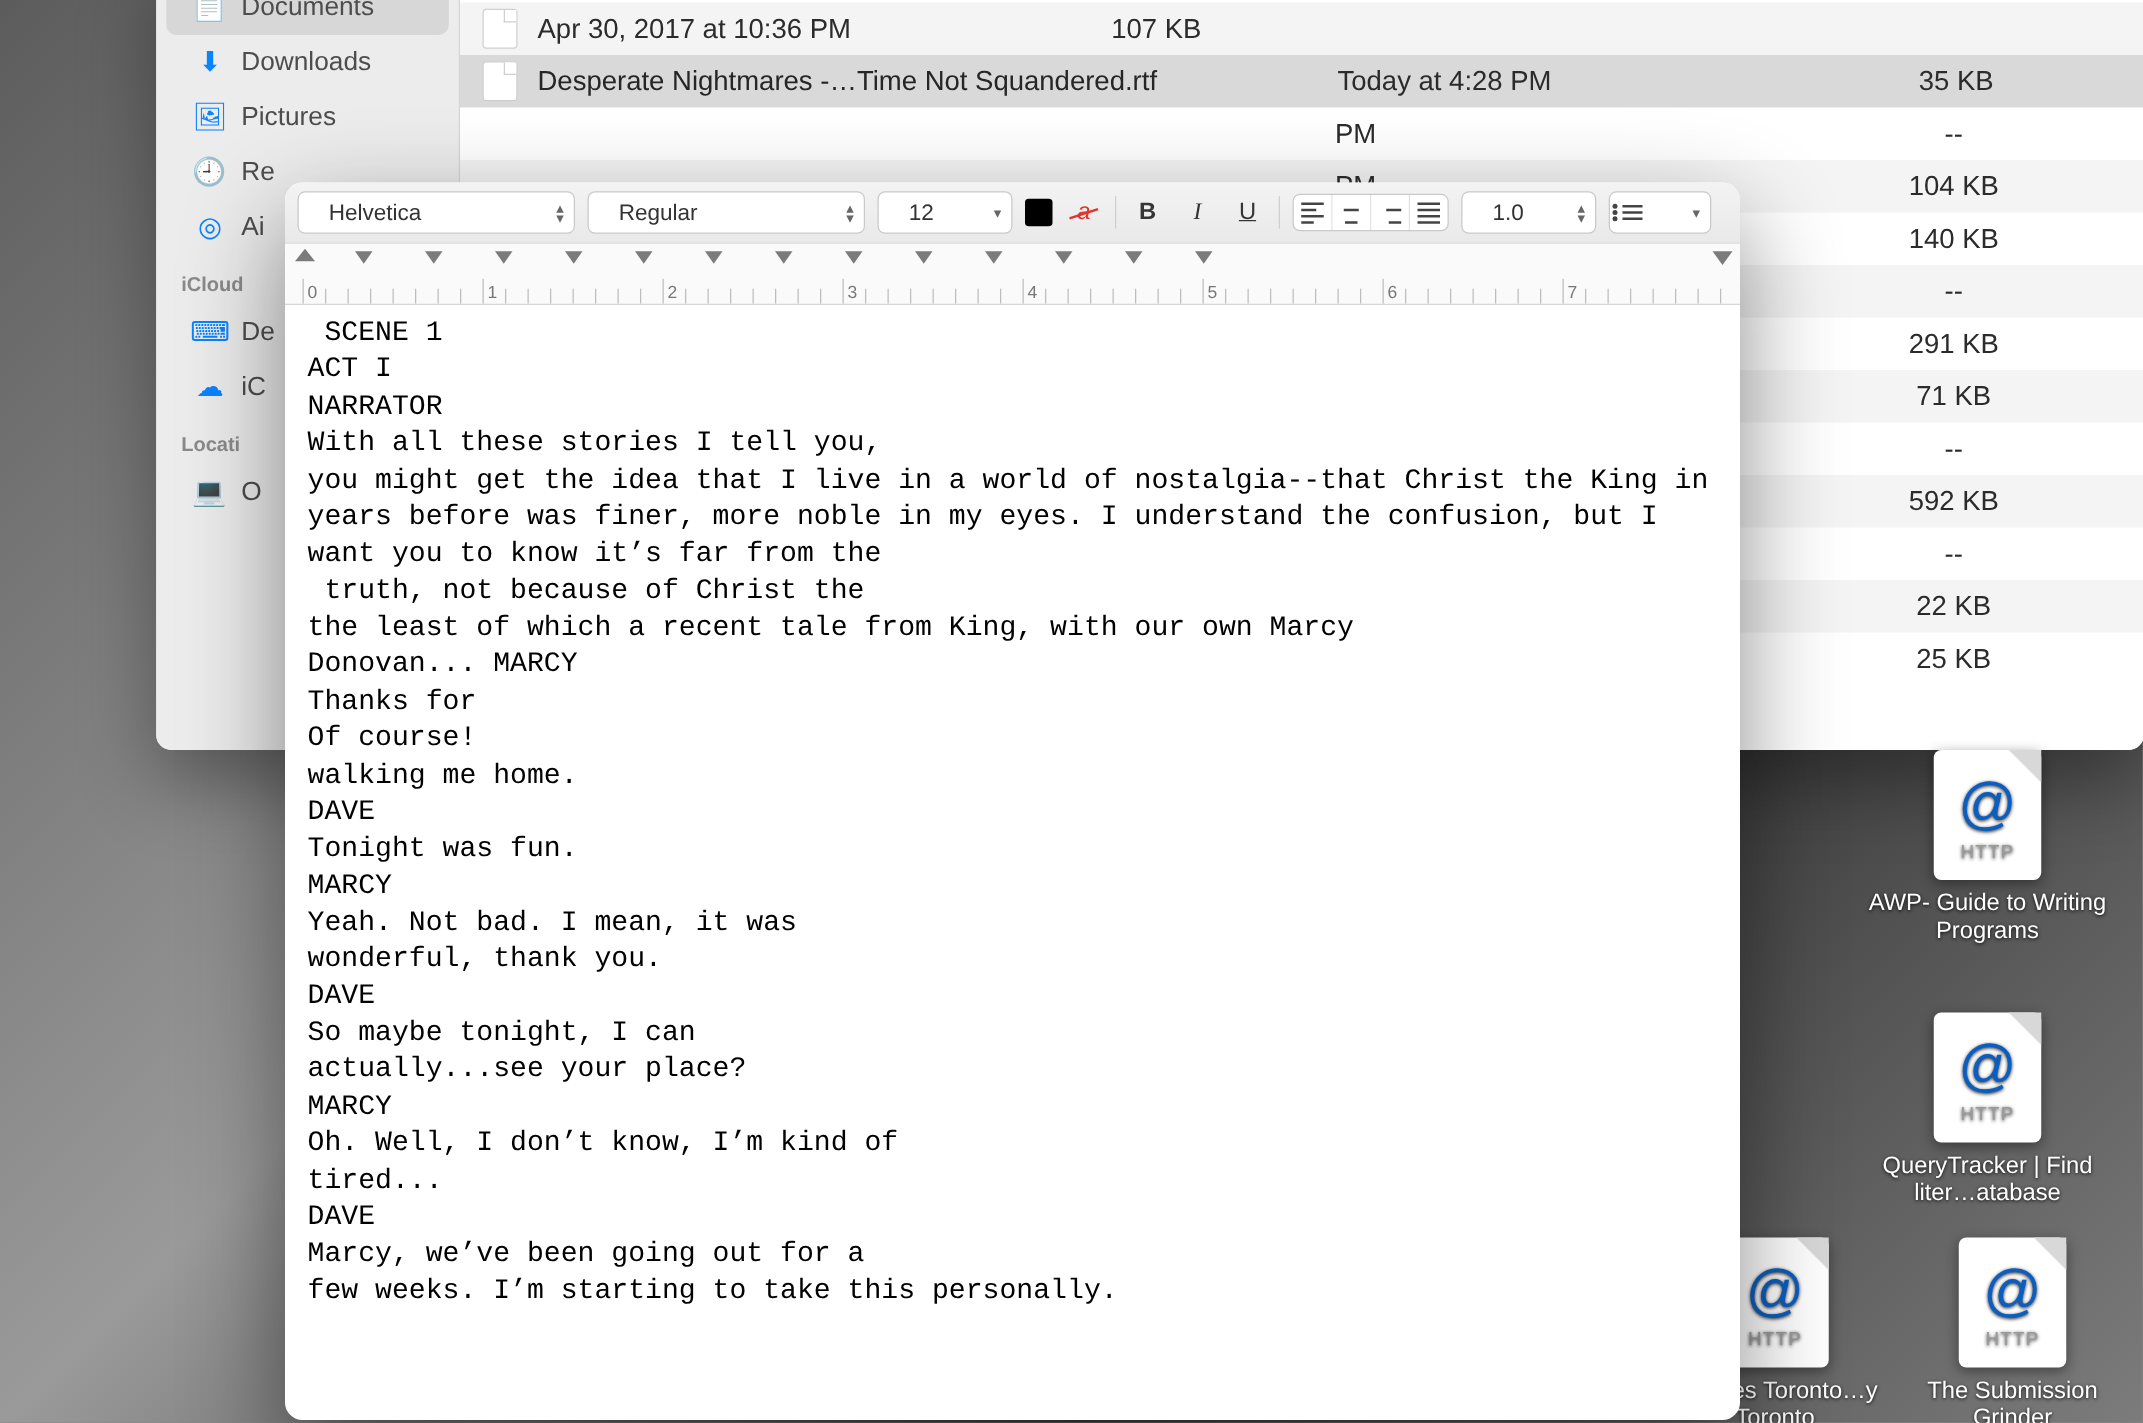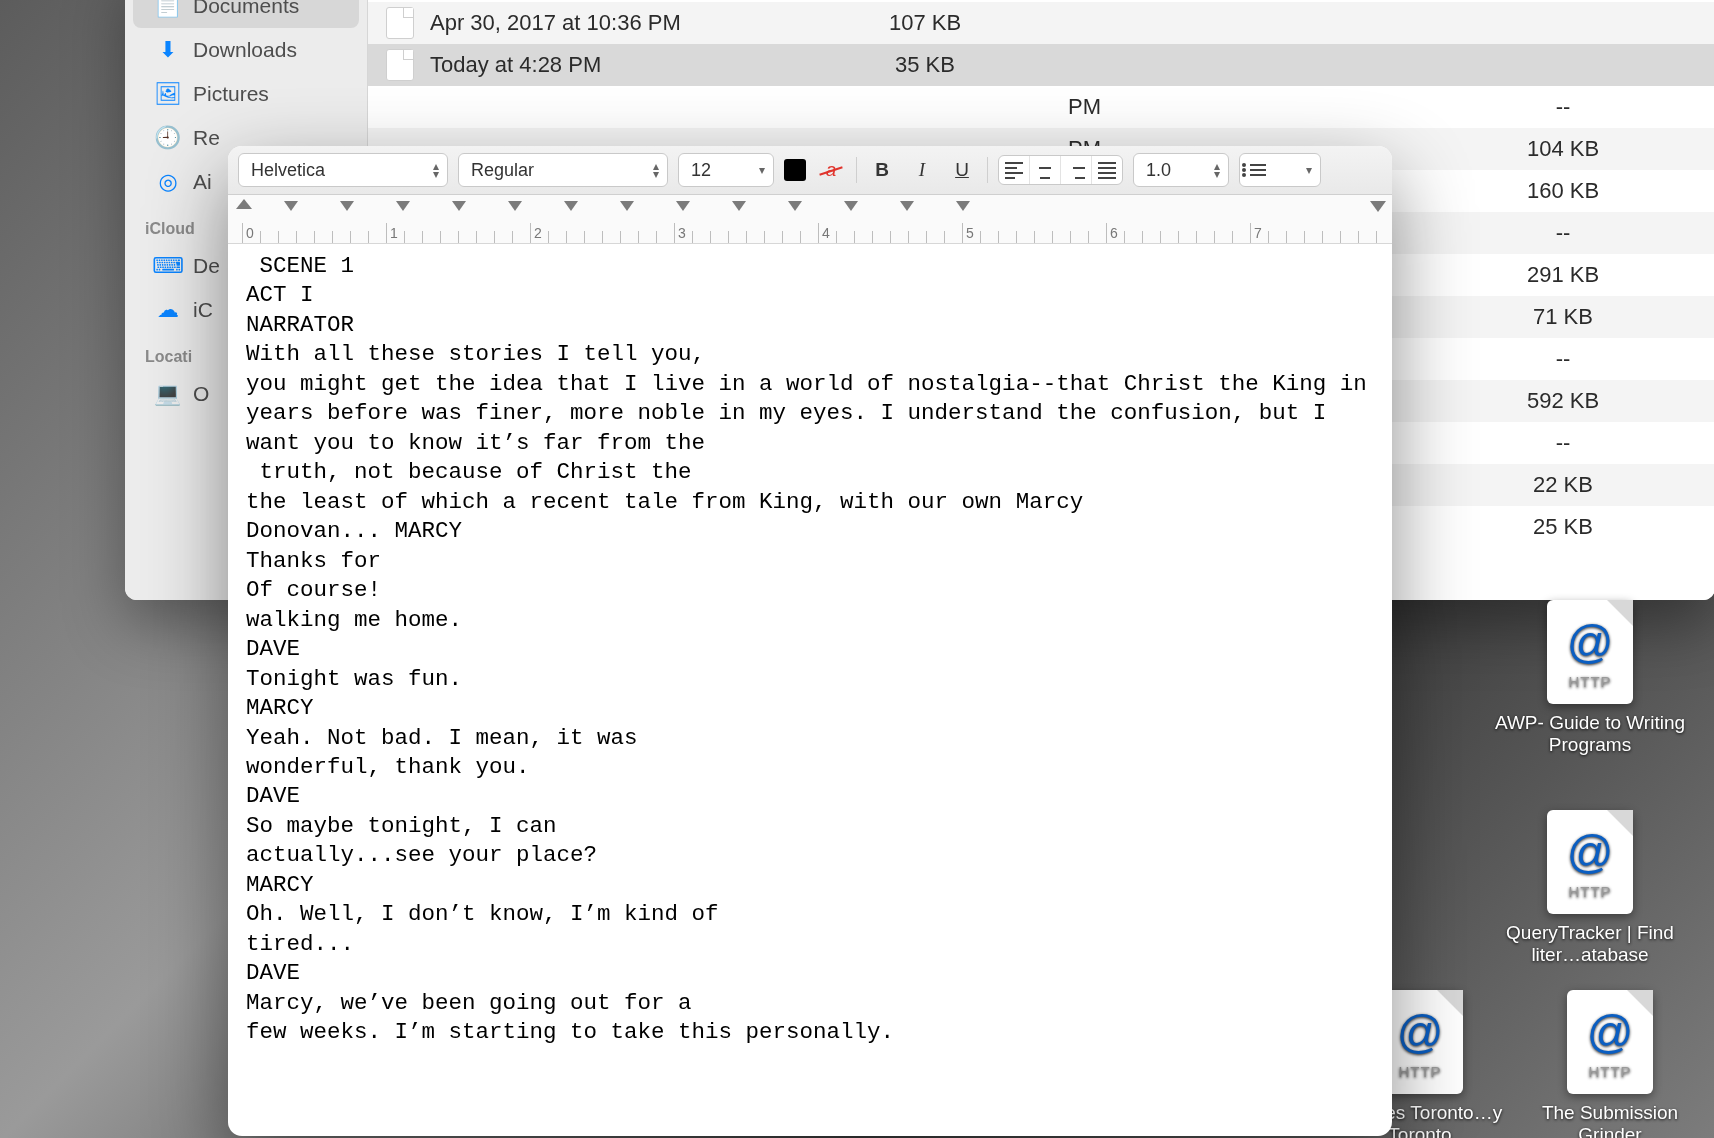--- a/index.html
+++ b/index.html
@@ -33,21 +33,21 @@
 .te-titlebar{height:50px;background:linear-gradient(#f3f3f3,#e9e9e9);display:flex;align-items:center;padding:0 16px;border-bottom:1px solid #d8d8d8;}
 .traffic{display:flex;gap:11px;margin-right:18px;}
 .tl{width:17px;height:17px;border-radius:50%;}
 .tl.r{background:#ff5f57;border:1px solid #e24640;}
 .tl.y{background:#febc2e;border:1px solid #dba123;}
 .tl.g{background:#28c840;border:1px solid #1faf34;}
 .te-docicon{width:22px;height:26px;background:#fff;border:1px solid #c9c9c9;border-radius:3px;margin-right:10px;position:relative;}
 .te-docicon::after{content:"";position:absolute;top:0;right:0;width:8px;height:8px;background:#eee;border-left:1px solid #c9c9c9;border-bottom:1px solid #c9c9c9;}
 .te-title{font-size:22px;font-weight:700;color:#383838;white-space:nowrap;}
 .te-toolbar{height:48px;background:linear-gradient(#f3f3f3,#e9e9e9);display:flex;align-items:center;padding:0 10px;gap:10px;border-bottom:1px solid #cfcfcf;}
-.dd{height:32px;background:#fff;border:1px solid #c9c9c9;border-radius:6px;display:flex;align-items:center;padding:0 26px 0 12px;font-size:18px;color:#333;position:relative;}
+.dd{height:32px;background:#fff;border:1px solid #c9c9c9;border-radius:6px;display:flex;align-items:center;padding:0 26px 0 24px;font-size:18px;color:#333;position:relative;}
 .dd .chev{position:absolute;right:8px;top:50%;transform:translateY(-50%);font-size:12px;color:#666;display:flex;flex-direction:column;line-height:8px;}
 .sq{width:22px;height:22px;background:#000;border-radius:3px;}
 .fmtbtn{width:30px;height:28px;display:flex;align-items:center;justify-content:center;color:#353535;font-size:19px;}
 .fmtbtn.a-strike{color:#e0342c;position:relative;font-style:italic;}
 .fmtbtn.a-strike::after{content:"";position:absolute;left:3px;right:3px;top:50%;height:2px;background:#e0342c;transform:rotate(-18deg);}
 .sep{width:1px;height:26px;background:#cfcfcf;}
 .seg{display:flex;border:1px solid #c9c9c9;border-radius:6px;overflow:hidden;background:#fff;}
 .seg .fmtbtn{border-right:1px solid #e3e3e3;}
 .seg .fmtbtn:last-child{border-right:none;}
 .alnico{display:flex;flex-direction:column;gap:3px;width:18px;}
@@ -117,40 +117,41 @@
   </div>
   <div class="list" id="file-list">
       <div class="fl-row"></div>
       <div class="fl-row alt">
         <div class="fl-ico pdf"></div>
         <div class="fl-date">Apr 30, 2017 at 10:36 PM</div>
         <div class="fl-size">107 KB</div>
       </div>
       <div class="fl-row sel">
         <div class="fl-ico rtf"></div>
+        <div class="fl-name">Desperate Nightmares -…Time Not Squandered.rtf</div>
         <div class="fl-date">Today at 4:28 PM</div>
         <div class="fl-size">35 KB</div>
       </div>
       <div class="fl-row">
         <div style="width:42px"></div>
         <div class="fl-name"></div>
         <div class="fl-date"> PM</div>
         <div class="fl-size">--</div>
       </div>
       <div class="fl-row alt">
         <div style="width:42px"></div>
         <div class="fl-name"></div>
         <div class="fl-date"> PM</div>
         <div class="fl-size">104 KB</div>
       </div>
       <div class="fl-row">
         <div style="width:42px"></div>
         <div class="fl-name"></div>
         <div class="fl-date"> AM</div>
-        <div class="fl-size">160 KB</div>
+        <div class="fl-size">140 KB</div>
       </div>
       <div class="fl-row alt">
         <div style="width:42px"></div>
         <div class="fl-name"></div>
         <div class="fl-date">M</div>
         <div class="fl-size">--</div>
       </div>
       <div class="fl-row">
         <div style="width:42px"></div>
         <div class="fl-name"></div>

